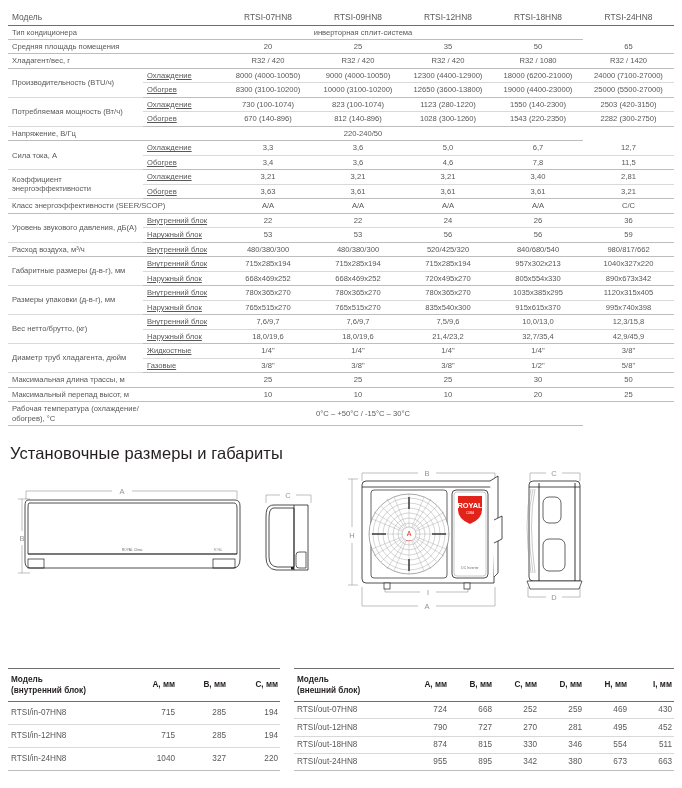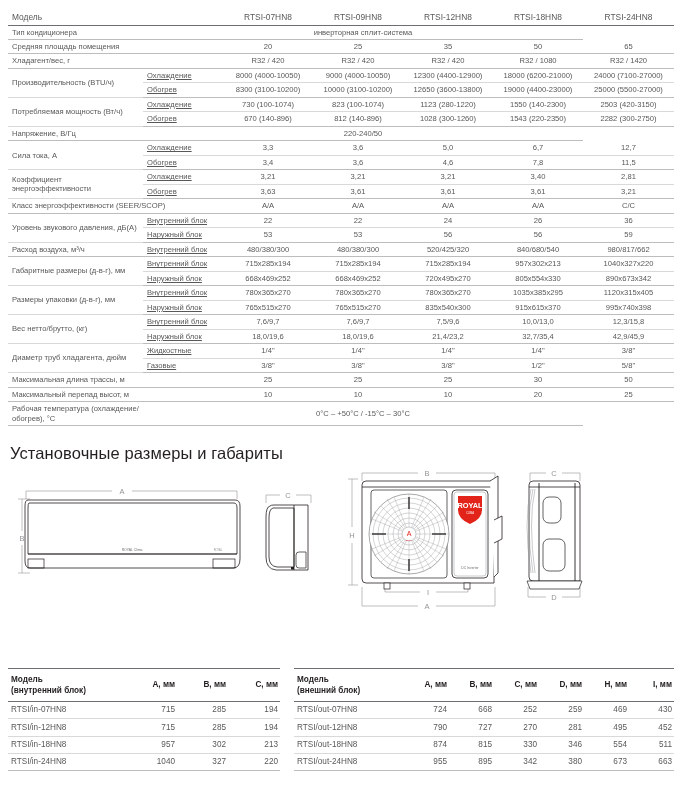--- a/index.html
+++ b/index.html
@@ -566,26 +566,20 @@
           <td class="m">RTSI/in-07HN8</td>
           <td class="n">715</td>
           <td class="n">285</td>
           <td class="n">194</td>
         </tr>
         <tr>
           <td class="m">RTSI/in-12HN8</td>
           <td class="n">715</td>
           <td class="n">285</td>
           <td class="n">194</td>
-        </tr>
-        <tr>
-          <td class="m">RTSI/in-18HN8</td>
-          <td class="n">957</td>
-          <td class="n">302</td>
-          <td class="n">213</td>
         </tr>
         <tr>
           <td class="m">RTSI/in-24HN8</td>
           <td class="n">1040</td>
           <td class="n">327</td>
           <td class="n">220</td>
         </tr>
       </tbody>
   </table>
 

